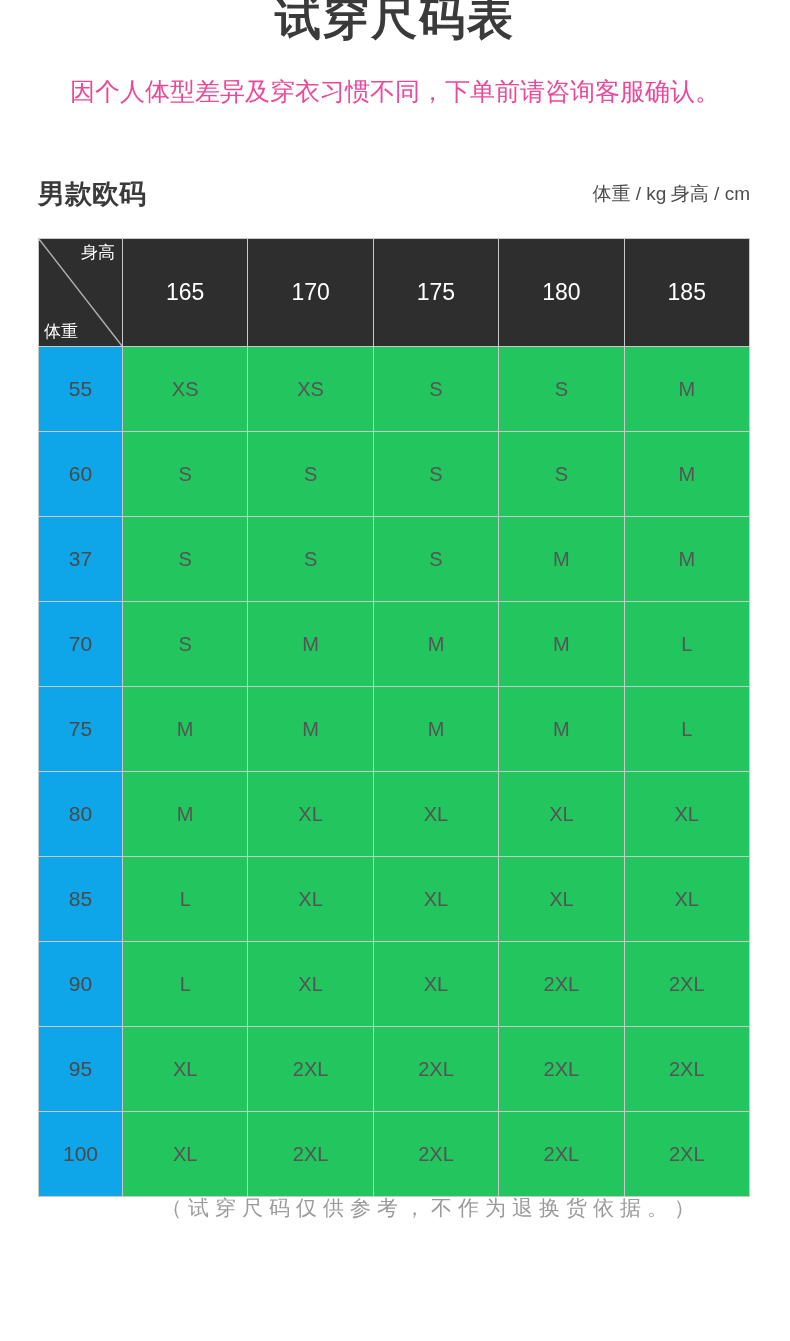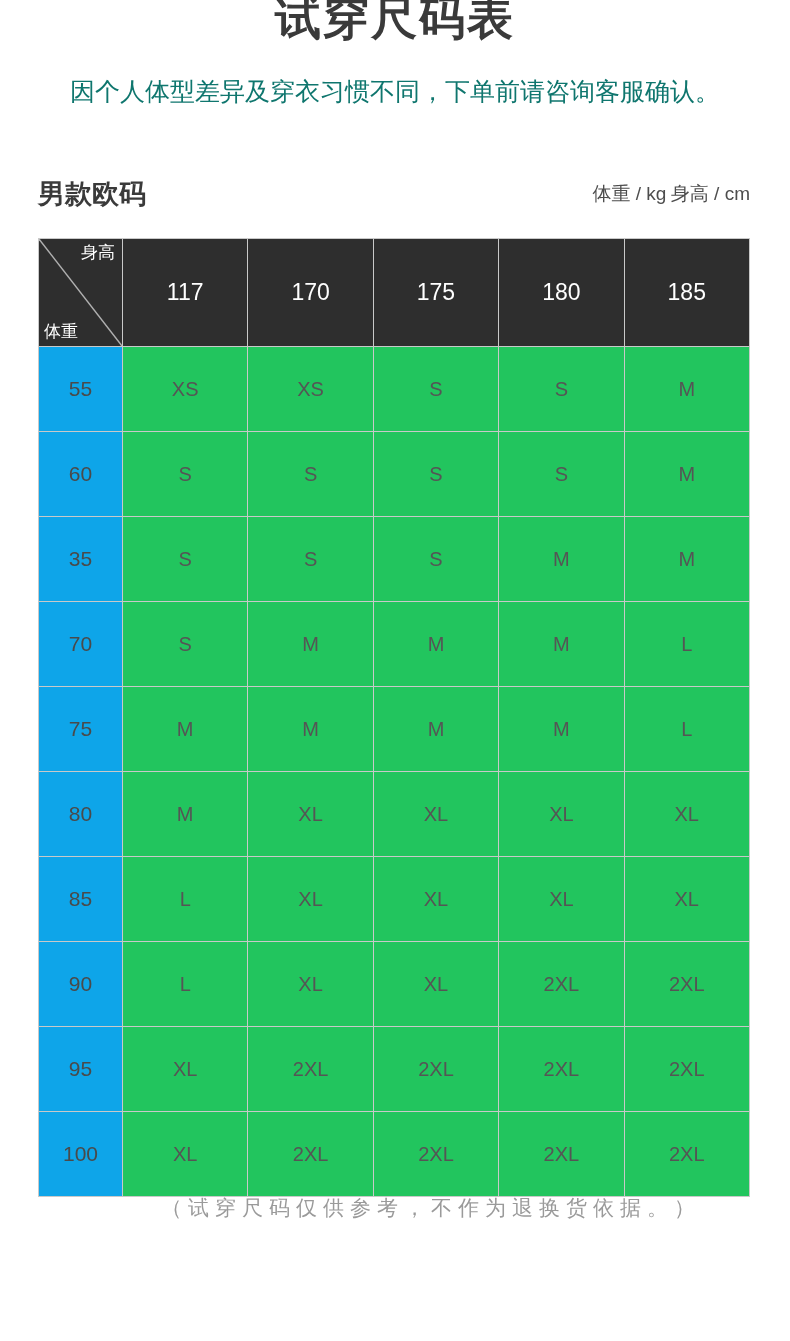--- a/index.html
+++ b/index.html
@@ -29,21 +29,21 @@
     line-height: 60px;
     white-space: nowrap;
   }
   .page-subtitle {
     position: absolute;
     left: 0;
     top: 74px;
     width: 790px;
     text-align: center;
     font-size: 25px;
-    color: #0f766e;
+    color: #ec4899;
     line-height: 34px;
     white-space: nowrap;
   }
 
   
   .section-bar {
     position: absolute;
     left: 38px;
     top: 176px;
     width: 712px;
@@ -187,21 +187,21 @@
   </colgroup>
   <thead>
     <tr>
       <th class="corner">
         <svg class="corner-diag" viewBox="0 0 84 75" preserveAspectRatio="none">
           <line x1="0" y1="0" x2="84" y2="75" stroke="#b0b0b0" stroke-width="1.2"></line>
         </svg>
         <span class="corner-top">身高</span>
         <span class="corner-bottom">体重</span>
       </th>
-      <th>117</th>
+      <th>165</th>
       <th>170</th>
       <th>175</th>
       <th>180</th>
       <th>185</th>
     </tr>
   </thead>
   <tbody>
     <tr>
       <td class="rowhead">55</td>
       <td>XS</td>
@@ -212,21 +212,21 @@
     </tr>
     <tr>
       <td class="rowhead">60</td>
       <td>S</td>
       <td>S</td>
       <td>S</td>
       <td>S</td>
       <td>M</td>
     </tr>
     <tr>
-      <td class="rowhead">35</td>
+      <td class="rowhead">37</td>
       <td>S</td>
       <td>S</td>
       <td>S</td>
       <td>M</td>
       <td>M</td>
     </tr>
     <tr>
       <td class="rowhead">70</td>
       <td>S</td>
       <td>M</td>

